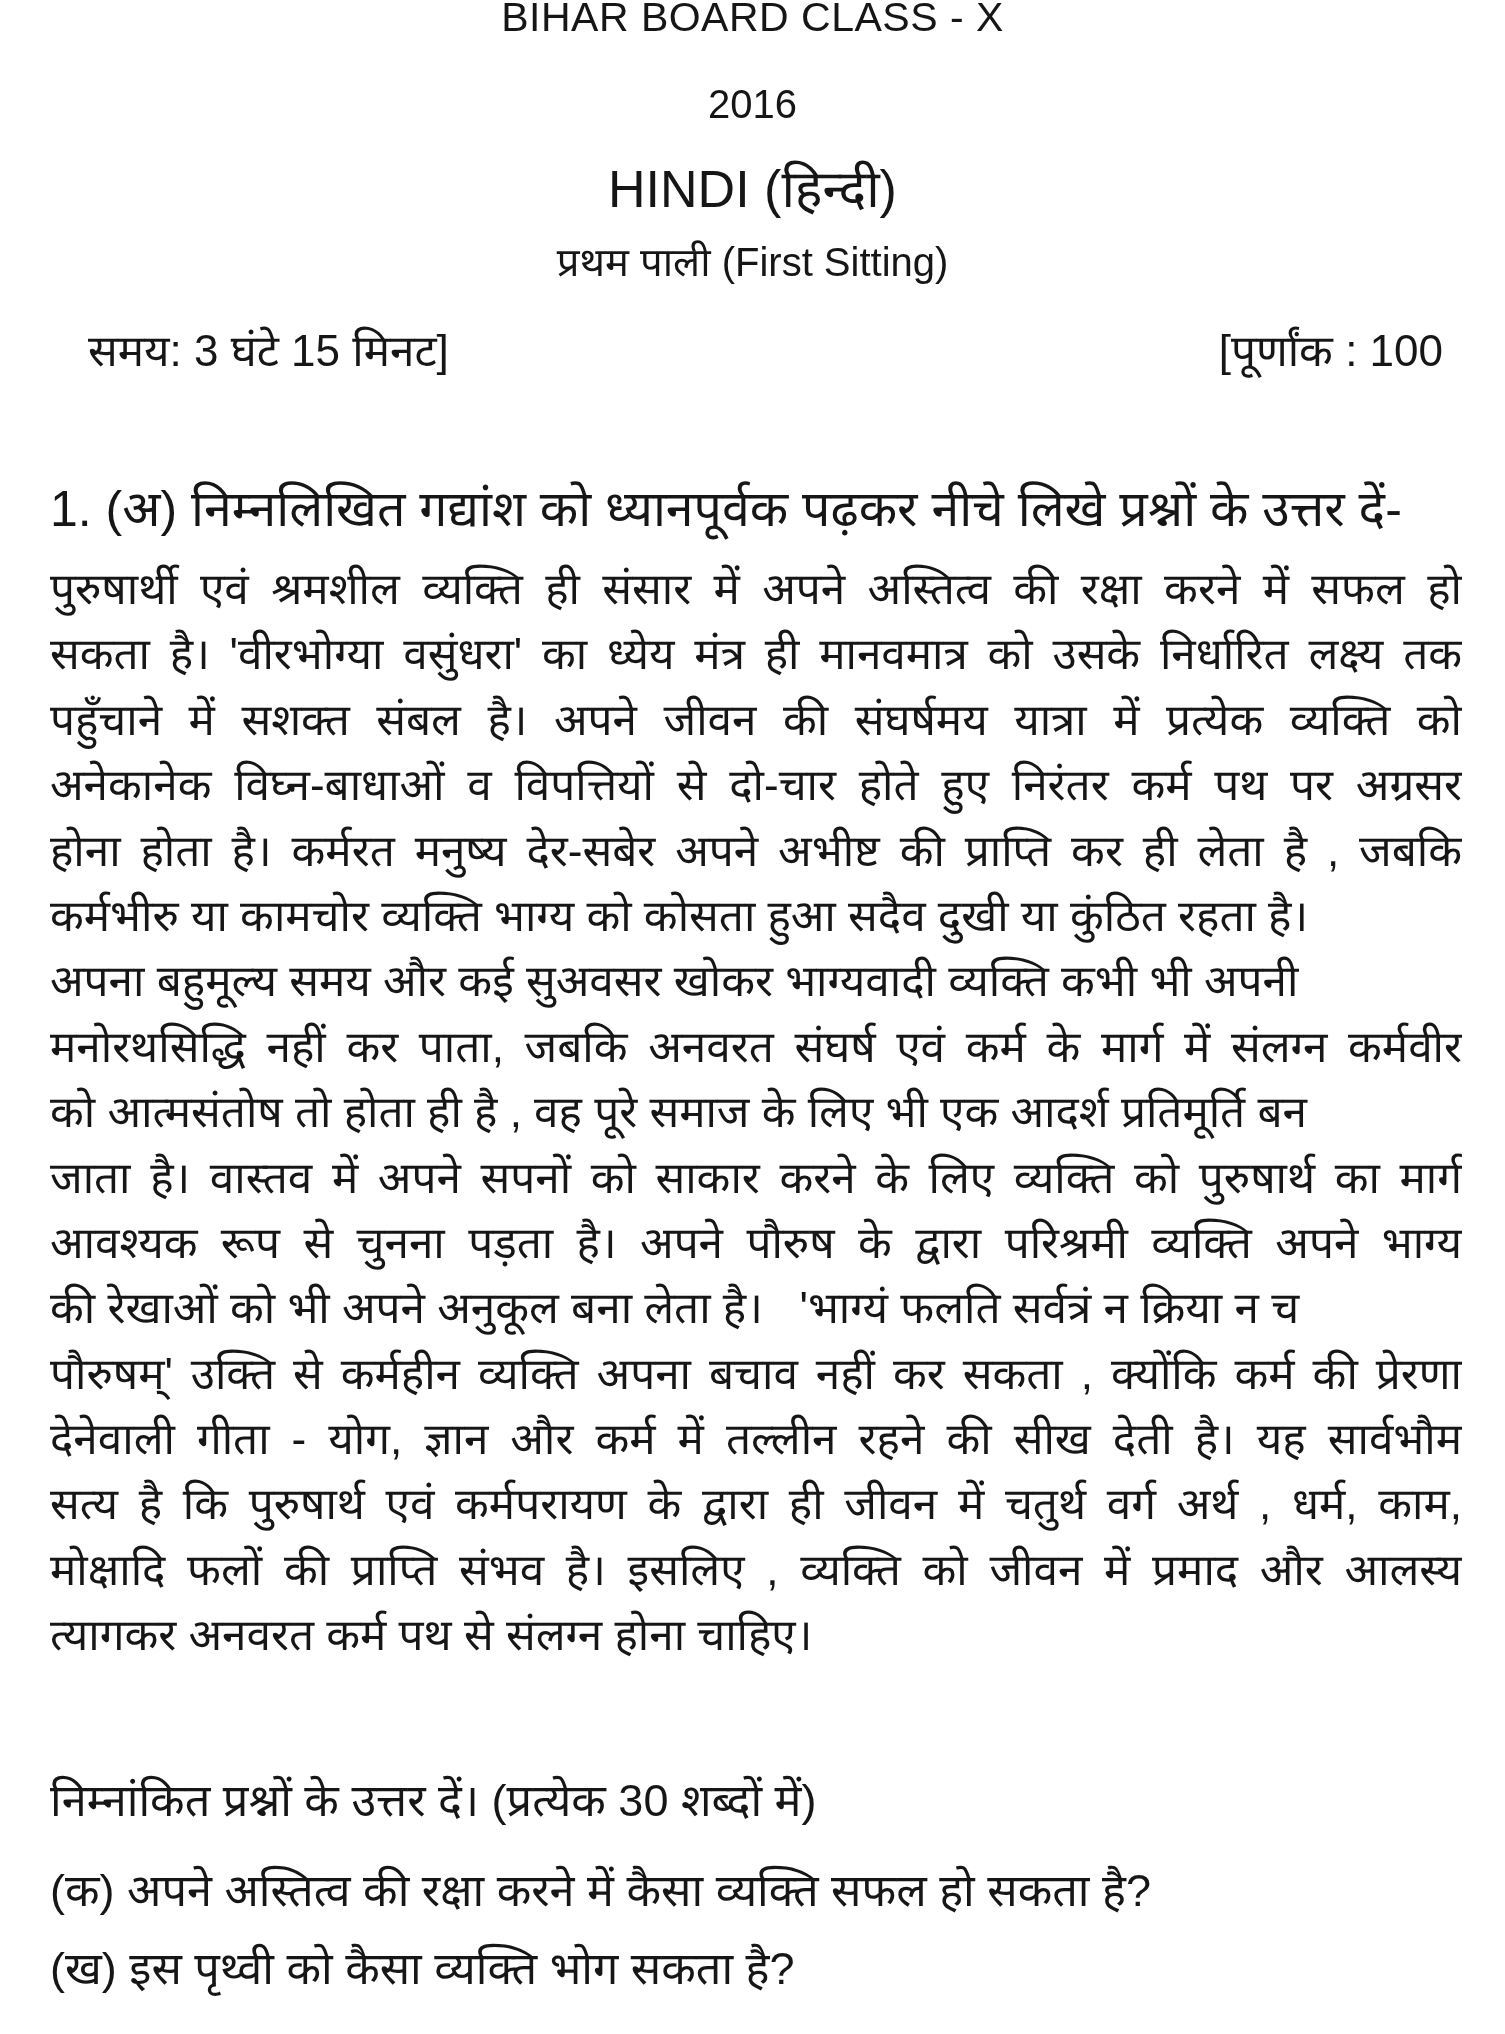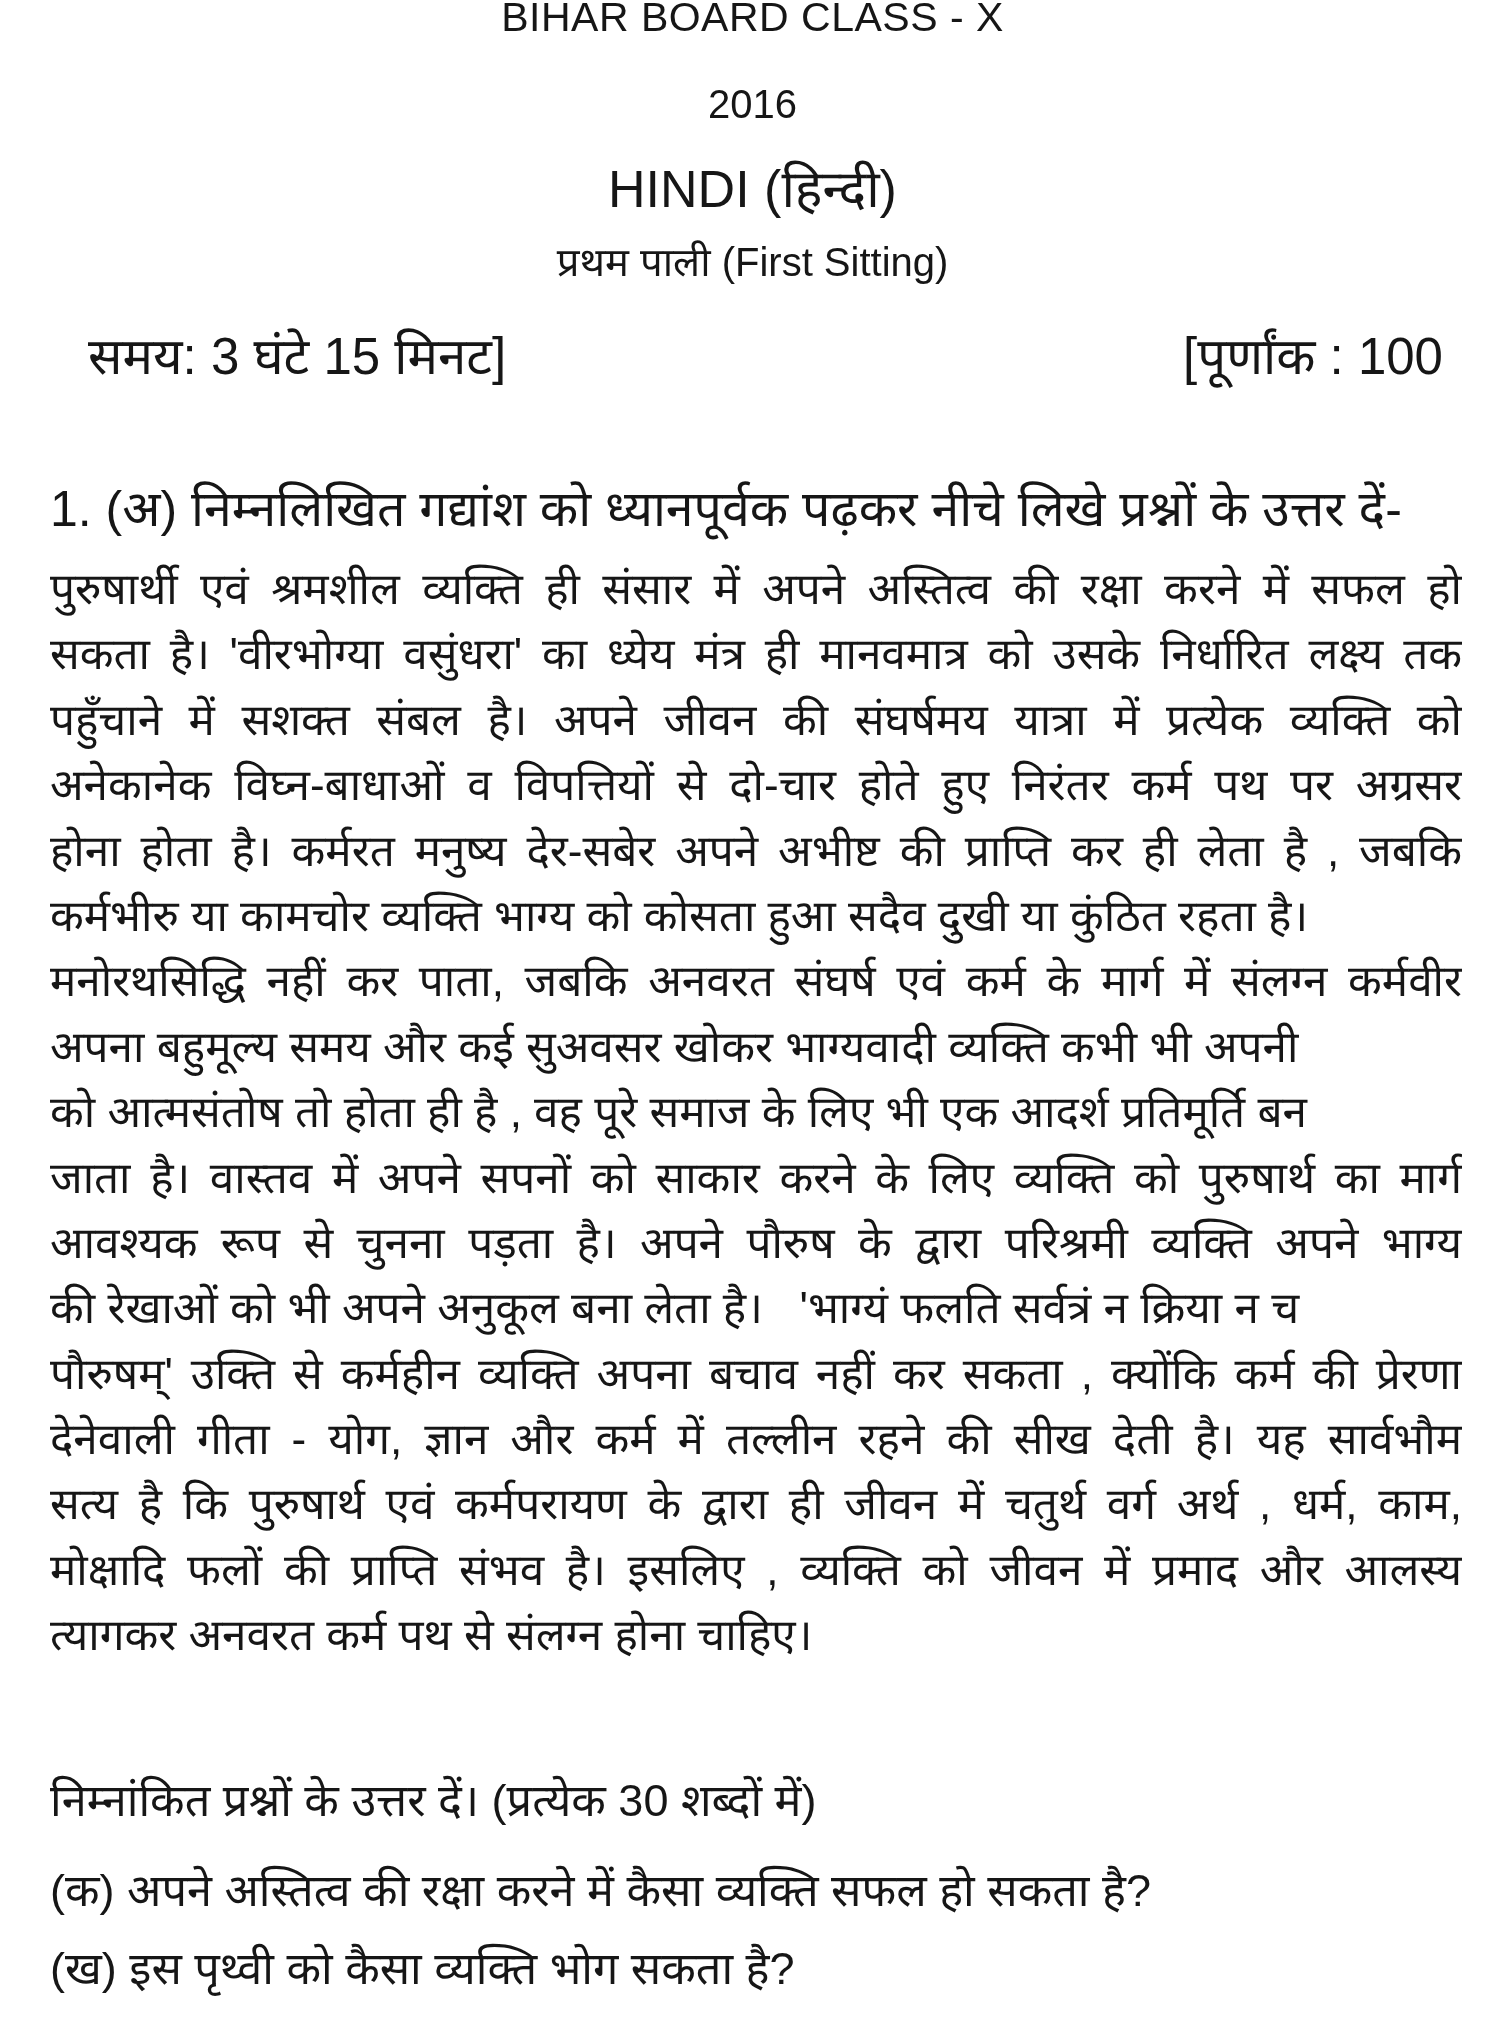--- a/index.html
+++ b/index.html
@@ -28,21 +28,21 @@
   .t-subject { top: 151px; font-size: 52px; }
   .t-sitting { top: 233px; font-size: 40px; }
 
   .meta-row {
     position: absolute;
     top: 319px;
     left: 88px;
     right: 62px;
     display: flex;
     justify-content: space-between;
-    font-size: 51px;
+    font-size: 44px;
     white-space: nowrap;
     text-align: center;
   }
 
   .instruction {
     position: absolute;
     top: 473px;
     left: 50px;
     width: 1430px;
     font-size: 50px;
@@ -95,22 +95,22 @@
 
   <div class="instruction">1. (अ) निम्नलिखित गद्यांश को ध्यानपूर्वक पढ़कर नीचे लिखे प्रश्नों के उत्तर दें-</div>
 
   <div class="passage">
     <div class="pline">पुरुषार्थी एवं श्रमशील व्यक्ति ही संसार में अपने अस्तित्व की रक्षा करने में सफल हो</div>
     <div class="pline">सकता है। 'वीरभोग्या वसुंधरा' का ध्येय मंत्र ही मानवमात्र को उसके निर्धारित लक्ष्य तक</div>
     <div class="pline">पहुँचाने में सशक्त संबल है। अपने जीवन की संघर्षमय यात्रा में प्रत्येक व्यक्ति को</div>
     <div class="pline">अनेकानेक विघ्न-बाधाओं व विपत्तियों से दो-चार होते हुए निरंतर कर्म पथ पर अग्रसर</div>
     <div class="pline">होना होता है। कर्मरत मनुष्य देर-सबेर अपने अभीष्ट की प्राप्ति कर ही लेता है , जबकि</div>
     <div class="pline short">कर्मभीरु या कामचोर व्यक्ति भाग्य को कोसता हुआ सदैव दुखी या कुंठित रहता है।</div>
+    <div class="pline short">अपना बहुमूल्य समय और कई सुअवसर खोकर भाग्यवादी व्यक्ति कभी भी अपनी</div>
     <div class="pline">मनोरथसिद्धि नहीं कर पाता, जबकि अनवरत संघर्ष एवं कर्म के मार्ग में संलग्न कर्मवीर</div>
-    <div class="pline short">अपना बहुमूल्य समय और कई सुअवसर खोकर भाग्यवादी व्यक्ति कभी भी अपनी</div>
     <div class="pline short">को आत्मसंतोष तो होता ही है , वह पूरे समाज के लिए भी एक आदर्श प्रतिमूर्ति बन</div>
     <div class="pline">जाता है। वास्तव में अपने सपनों को साकार करने के लिए व्यक्ति को पुरुषार्थ का मार्ग</div>
     <div class="pline">आवश्यक रूप से चुनना पड़ता है। अपने पौरुष के द्वारा परिश्रमी व्यक्ति अपने भाग्य</div>
     <div class="pline short">की रेखाओं को भी अपने अनुकूल बना लेता है।&nbsp;&nbsp;&nbsp;'भाग्यं फलति सर्वत्रं न क्रिया न च</div>
     <div class="pline">पौरुषम्' उक्ति से कर्महीन व्यक्ति अपना बचाव नहीं कर सकता , क्योंकि कर्म की प्रेरणा</div>
     <div class="pline">देनेवाली गीता - योग, ज्ञान और कर्म में तल्लीन रहने की सीख देती है। यह सार्वभौम</div>
     <div class="pline">सत्य है कि पुरुषार्थ एवं कर्मपरायण के द्वारा ही जीवन में चतुर्थ वर्ग अर्थ , धर्म, काम,</div>
     <div class="pline">मोक्षादि फलों की प्राप्ति संभव है। इसलिए , व्यक्ति को जीवन में प्रमाद और आलस्य</div>
     <div class="pline short">त्यागकर अनवरत कर्म पथ से संलग्न होना चाहिए।</div>
   </div>

